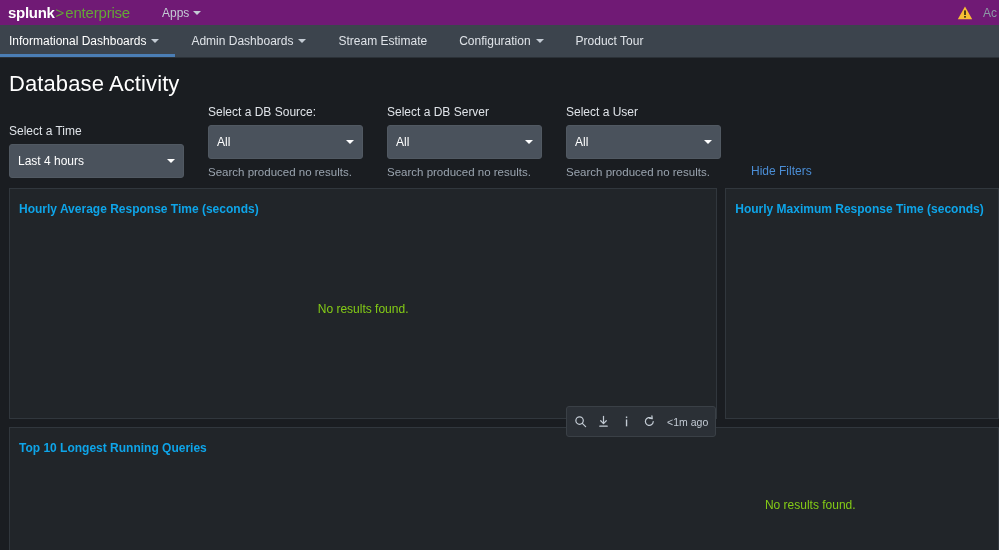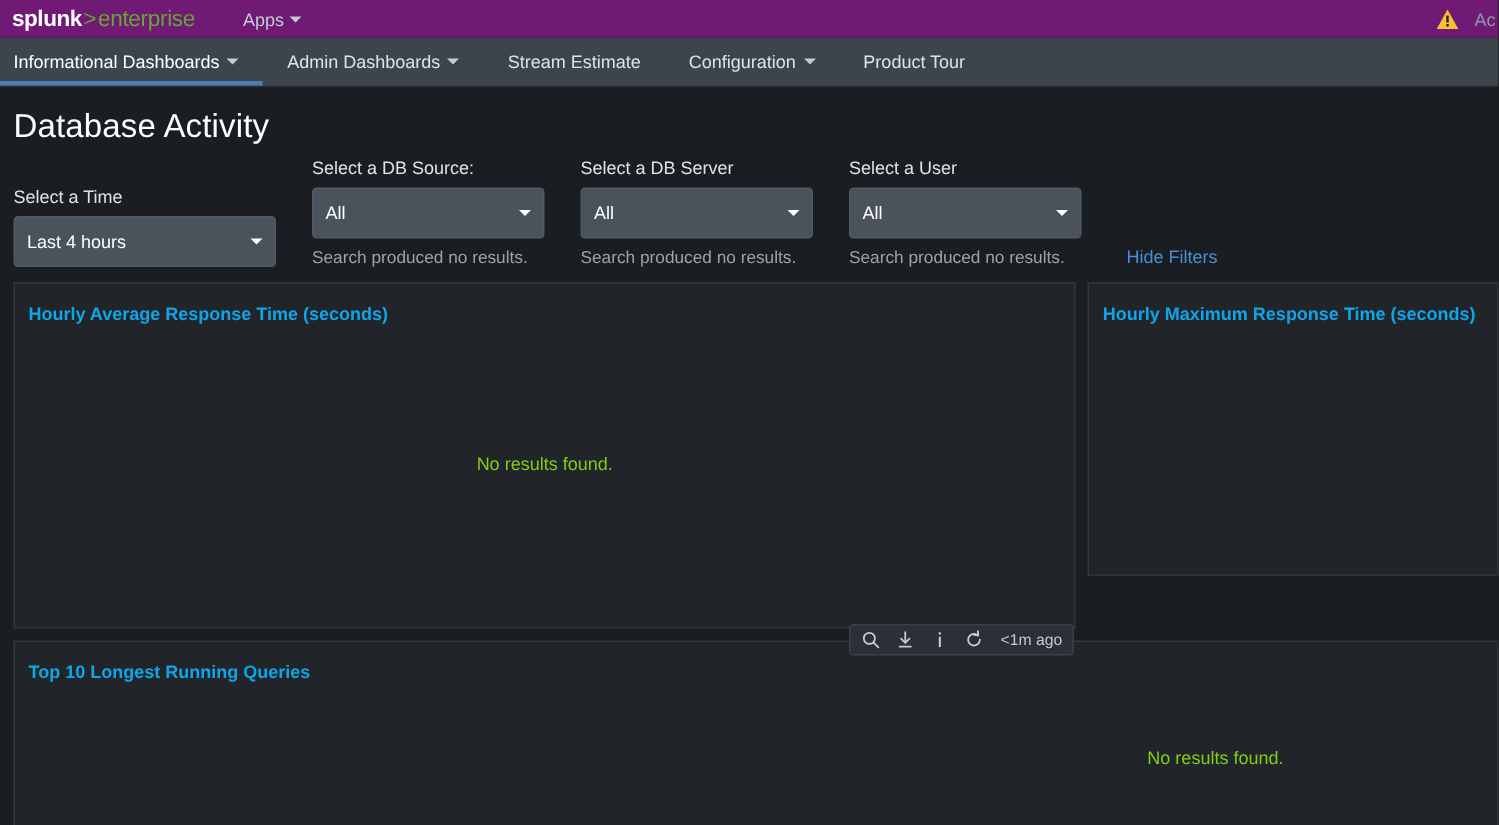--- a/index.html
+++ b/index.html
@@ -125,32 +125,32 @@
   .panel-title {
     color: #0ea5e9; font-size: 12px; font-weight: bold;
     padding: 13px 0 0 9px;
   }
   .panel-body {
     display: flex; align-items: center; justify-content: center;
     color: #84cc16; font-size: 12px;
   }
   .panel-a { width: 714px; height: 231px; }
   .panel-a .panel-body { height: 185px; }
-  .panel-b { width: 276px; height: 196px; }
+  .panel-b { width: 276px; height: 231px; }
   .panel-c { width: 998px; height: 145px; margin-top: 8px; }
   .panel-c .panel-body { height: 100px; padding-left: 62%; }
 
   
   .panel-toolbar {
     position: absolute;
     right: 0; bottom: -19px;
     background: #2b3036;
     border: 1px solid #3a4046;
     border-radius: 3px;
-    height: 21px;
+    height: 31px;
     display: flex; align-items: center;
     gap: 10px;
     padding: 0 7px;
     z-index: 4;
   }
   .tb-icon {
     width: 13px; height: 13px;
     display: flex; align-items: center; justify-content: center;
     cursor: pointer;
   }

